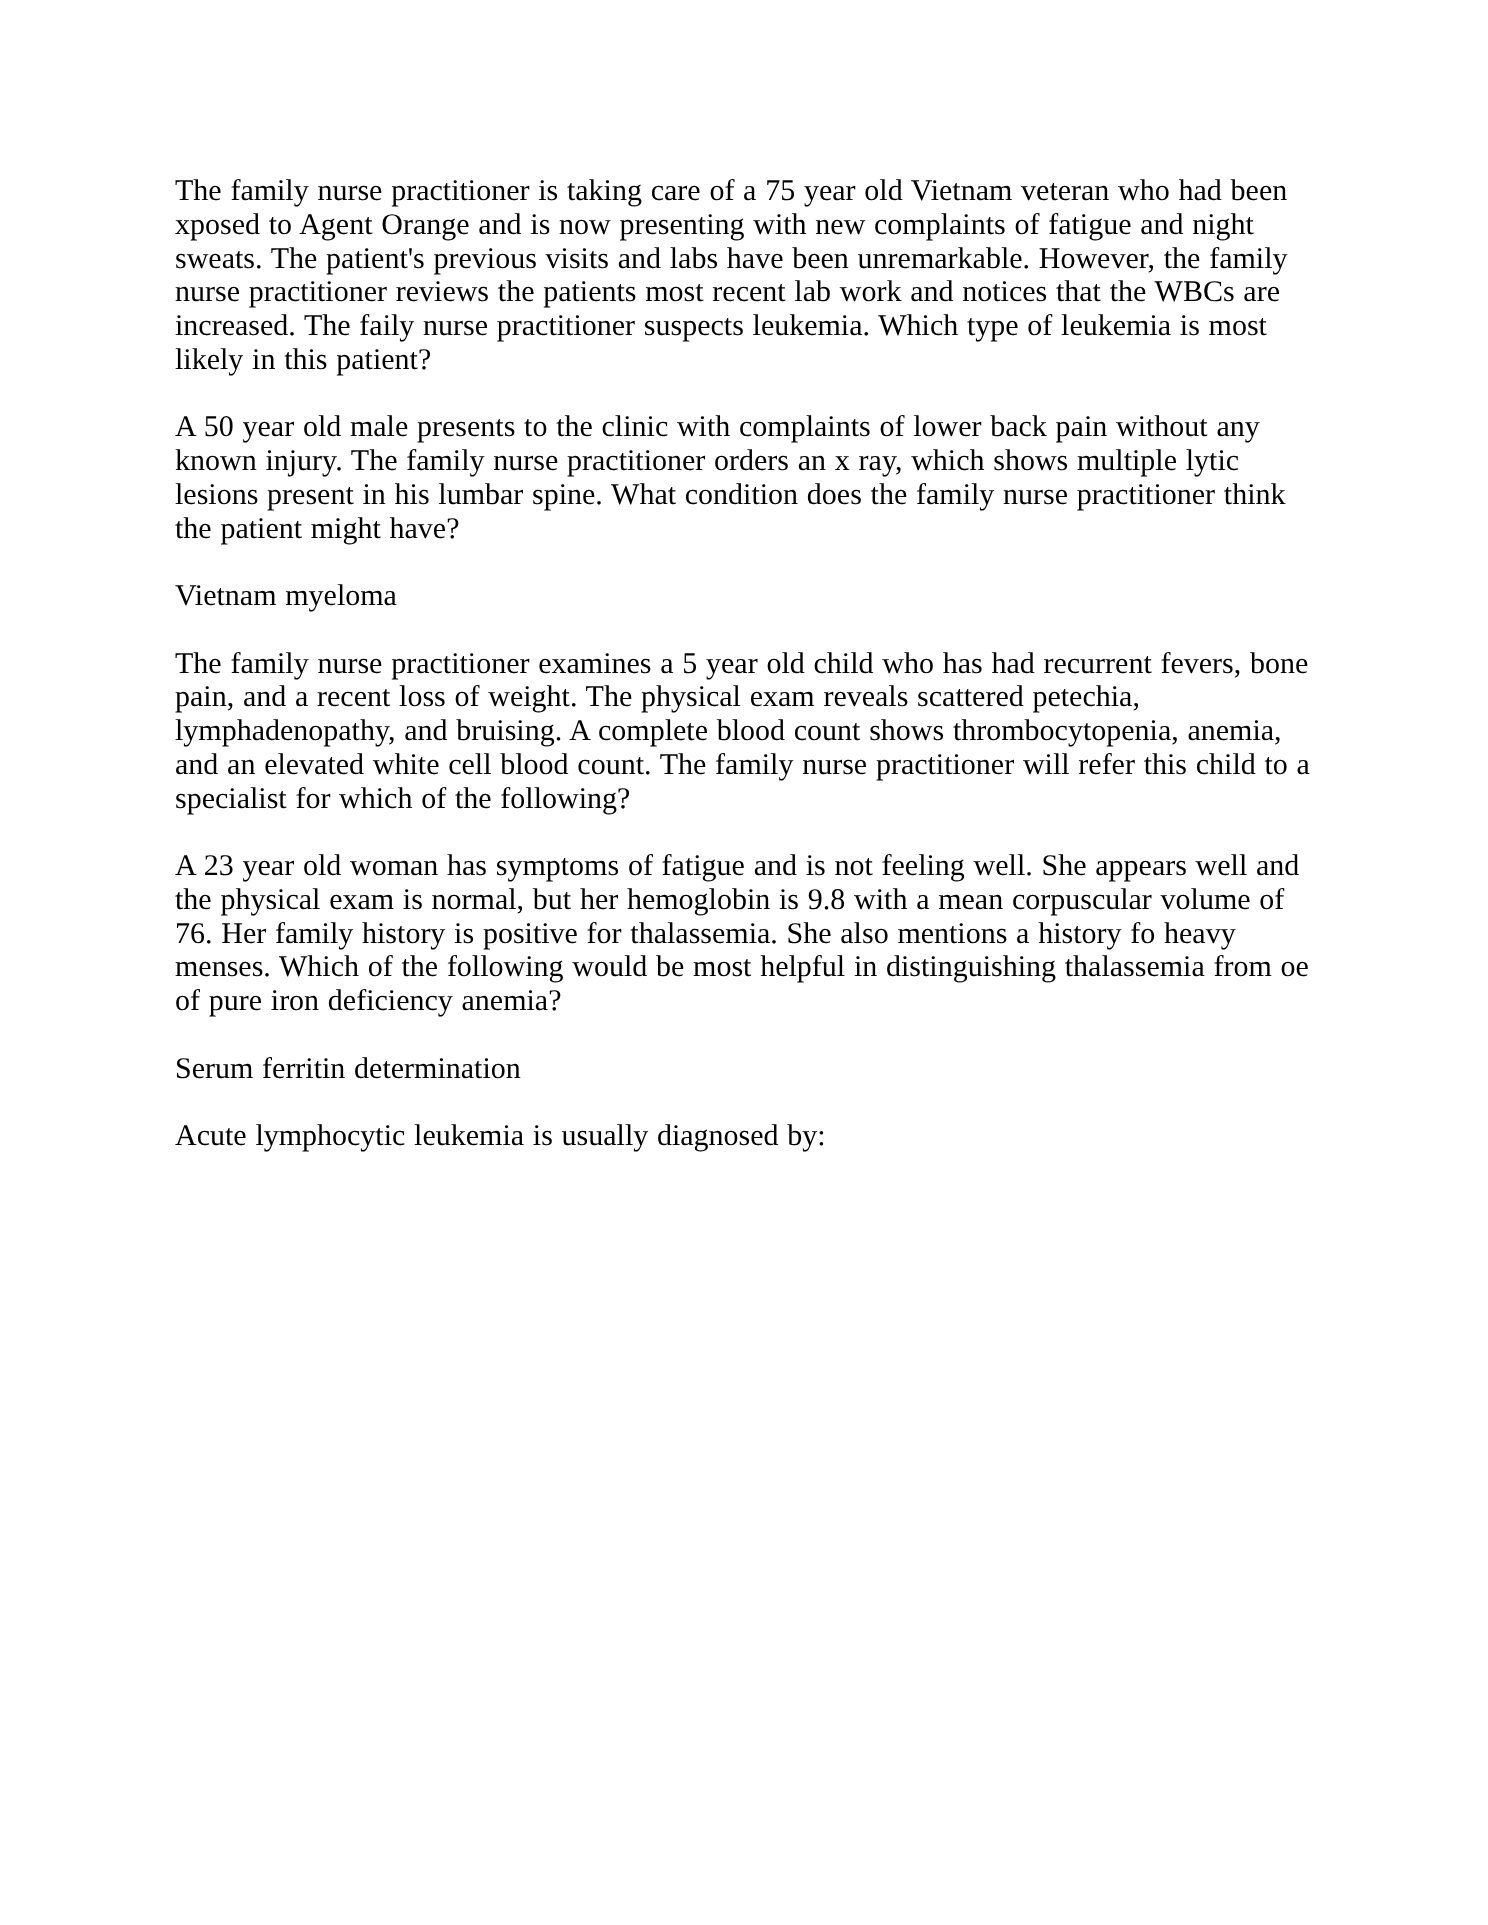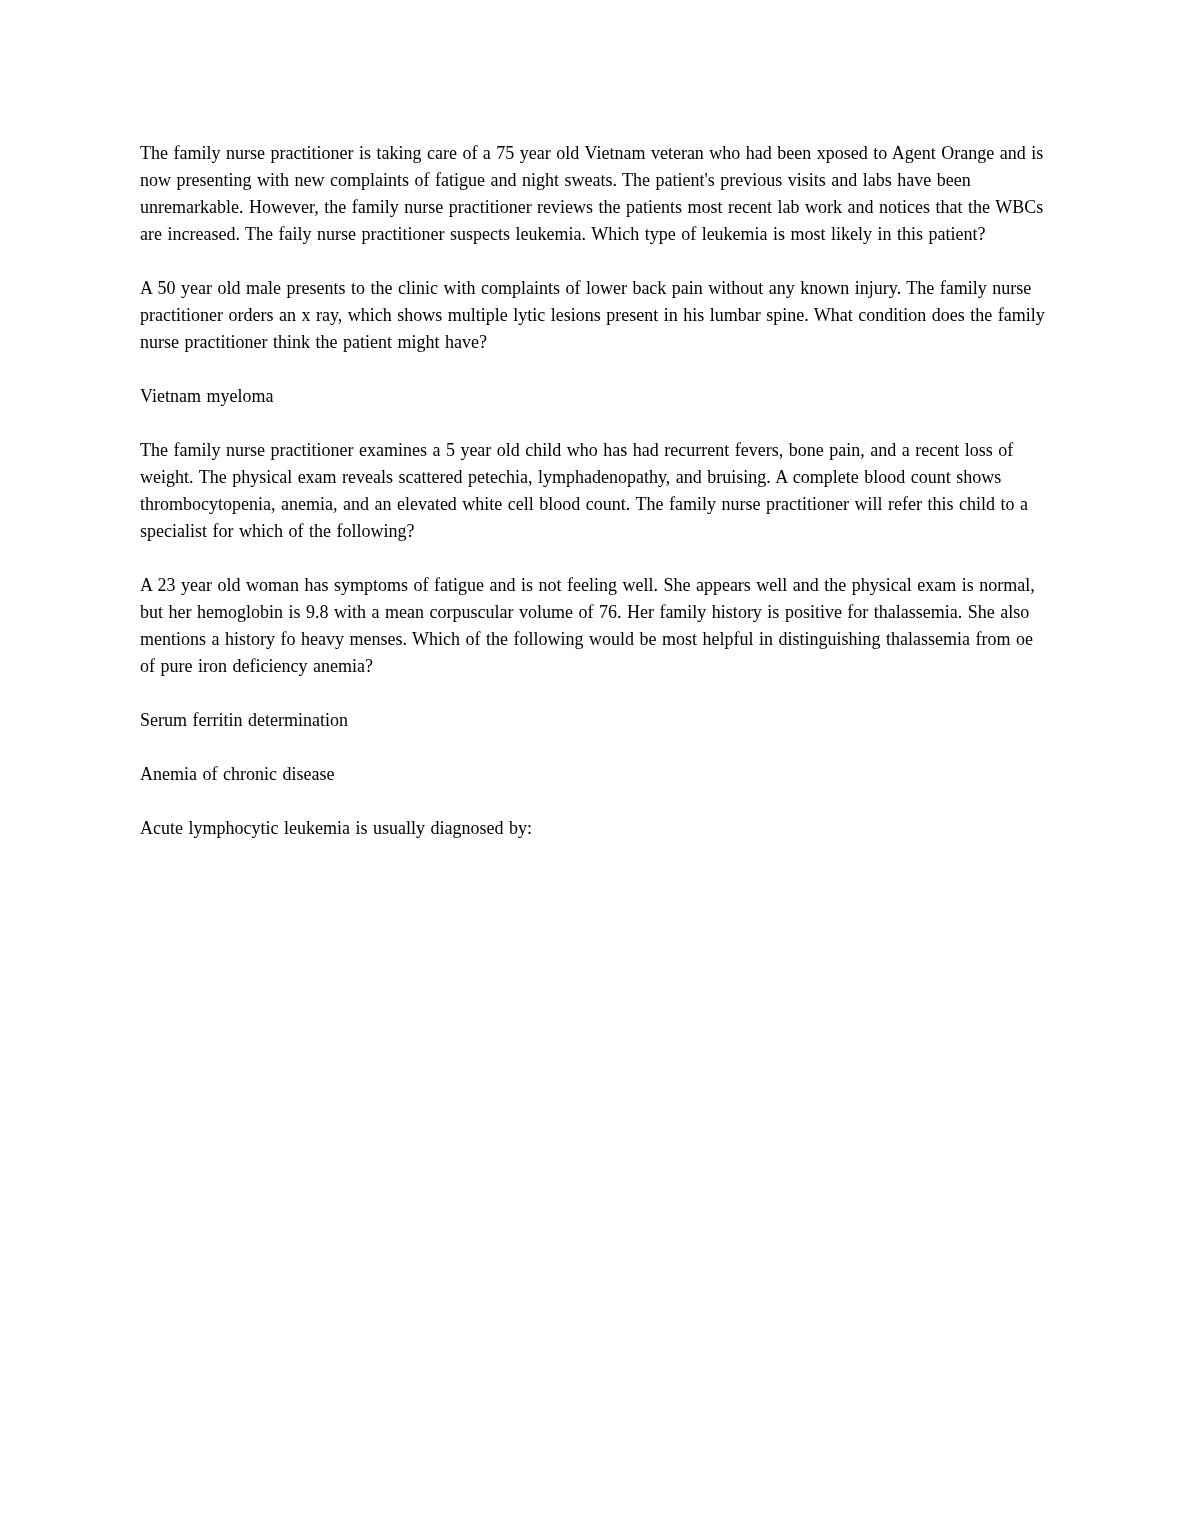--- a/index.html
+++ b/index.html
@@ -9,21 +9,21 @@
   }
   .page {
     position: relative;
     width: 1190px;
     height: 1540px;
     margin: 0 auto;
     background: #ffffff;
     box-sizing: border-box;
     padding: 140px 140px 0 140px;
     font-family: "Liberation Serif", "DejaVu Serif", serif;
-    font-size: 18px;
+    font-size: 24px;
     line-height: 27px;
     color: #000000;
     overflow: hidden;
   }
   .block {
     margin: 0 0 27px 0;
     max-width: 910px;
     text-align: left;
     word-spacing: 1px;
   }
@@ -31,15 +31,14 @@
 </head>
 <body>
 
 <div class="page">
   <p class="block">The family nurse practitioner is taking care of a 75 year old Vietnam veteran who had been xposed to Agent Orange and is now presenting with new complaints of fatigue and night sweats. The patient's previous visits and labs have been unremarkable. However, the family nurse practitioner reviews the patients most recent lab work and notices that the WBCs are increased. The faily nurse practitioner suspects leukemia. Which type of leukemia is most likely in this patient?</p>
   <p class="block">A 50 year old male presents to the clinic with complaints of lower back pain without any known injury. The family nurse practitioner orders an x ray, which shows multiple lytic lesions present in his lumbar spine. What condition does the family nurse practitioner think the patient might have?</p>
   <p class="block">Vietnam myeloma</p>
   <p class="block">The family nurse practitioner examines a 5 year old child who has had recurrent fevers, bone pain, and a recent loss of weight. The physical exam reveals scattered petechia, lymphadenopathy, and bruising. A complete blood count shows thrombocytopenia, anemia, and an elevated white cell blood count. The family nurse practitioner will refer this child to a specialist for which of the following?</p>
   <p class="block">A 23 year old woman has symptoms of fatigue and is not feeling well. She appears well and the physical exam is normal, but her hemoglobin is 9.8 with a mean corpuscular volume of 76. Her family history is positive for thalassemia. She also mentions a history fo heavy menses. Which of the following would be most helpful in distinguishing thalassemia from oe of pure iron deficiency anemia?</p>
   <p class="block">Serum ferritin determination</p>
-  <p class="block">Anemia of chronic disease</p>
   <p class="block">Acute lymphocytic leukemia is usually diagnosed by:</p>
 </div>
 
 </body></html>

